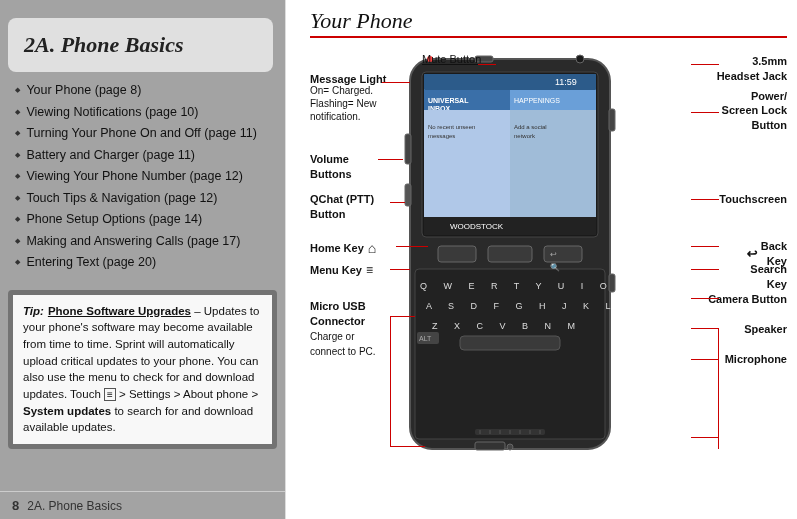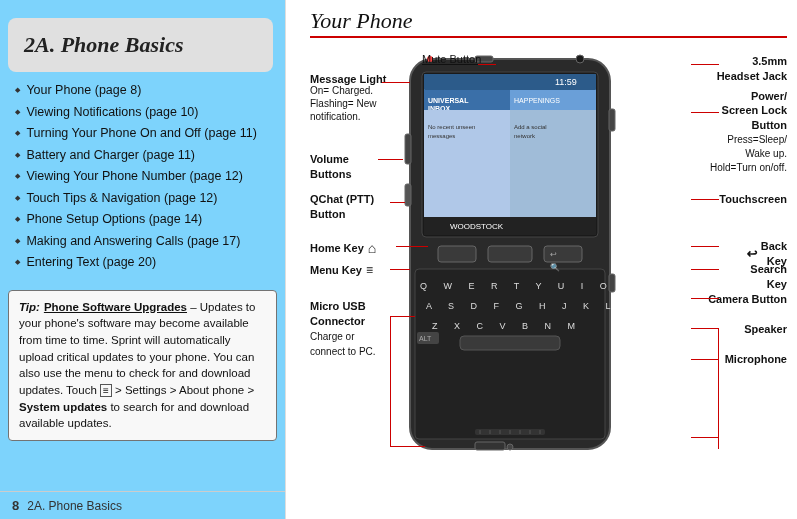--- a/index.html
+++ b/index.html
@@ -10,21 +10,21 @@
       background: #fff;
       overflow: hidden;
       display: flex;
       flex-direction: row;
     }
 
     
     .left-panel {
       width: 285px;
       height: 519px;
-      background: #7dd3fc;
+      background: #a3a3a3;
       padding: 10px 0 0 0;
       display: flex;
       flex-direction: column;
     }
 
     .chapter-title-box {
       background: #e0e0e0;
       border-radius: 8px;
       margin: 8px 12px 10px 8px;
       padding: 14px 16px;
@@ -57,21 +57,21 @@
       content: '◆';
       font-size: 7px;
       color: #333;
       margin-right: 6px;
       margin-top: 3px;
       flex-shrink: 0;
     }
 
     .tip-box {
       background: #f8f8f8;
-      border: 1px solid #737373;
+      border: 5px solid #737373;
       border-radius: 4px;
       margin: 4px 8px 8px 8px;
       padding: 8px 10px;
       font-size: 11.5px;
       line-height: 1.45;
       color: #111;
     }
 
     .tip-label {
       font-style: italic;
@@ -334,21 +334,20 @@
     <div class="line-h" style="left:80px; top:402px; width:35px;"></div>
 
     <div class="label right-align" style="right:0px; top:10px;">
       <span style="font-weight:bold;">3.5mm<br>Headset Jack</span>
     </div>
 
     <div class="line-h" style="right:68px; top:20px; width:28px;"></div>
 
     <div class="label right-align" style="right:0px; top:45px; line-height:1.3;">
       <span style="font-weight:bold;">Power/<br>Screen Lock<br>Button</span><br>
-      <span style="font-size:10px;">Press=Sleep/<br>&nbsp;&nbsp;&nbsp;&nbsp;&nbsp;Wake up.<br>Hold=Turn on/off.</span>
     </div>
 
     <div class="line-h" style="right:68px; top:68px; width:28px;"></div>
 
     <div class="label right-align" style="right:0px; top:148px; font-weight:bold;">
       Touchscreen
     </div>
 
     <div class="line-h" style="right:68px; top:155px; width:28px;"></div>
 

